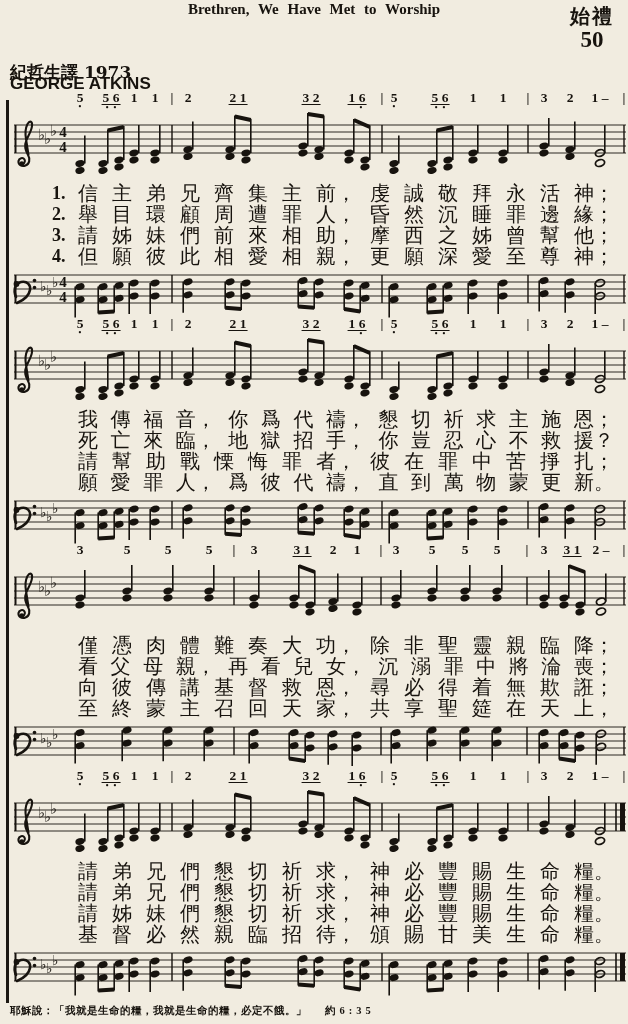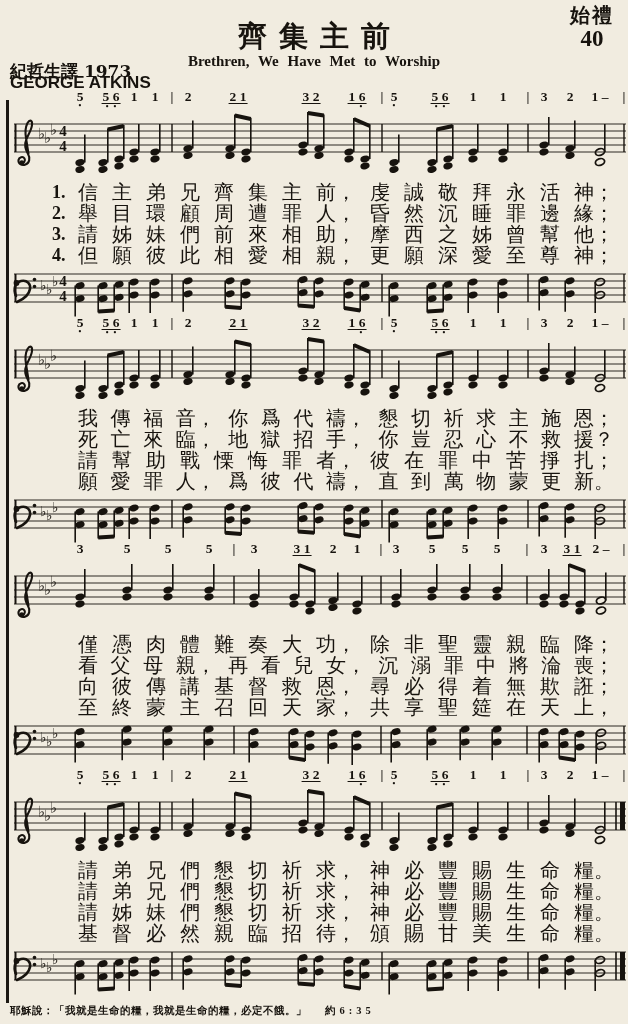--- a/index.html
+++ b/index.html
@@ -46,23 +46,22 @@
 </style>
 </head>
 <body>
 
 <div class="page">
   <div class="edge"></div>
 
   <header>
     <div class="corner">
       <div class="cat">始禮</div>
-      <div class="num">40</div>
+      <div class="num">50</div>
     </div>
-    <h1 class="title">齊集主前</h1>
     <div class="subtitle">Brethren, We Have Met to Worship</div>
     <div class="credit-left">
       <div>紀哲生譯 1973</div>
       <div class="sans">GEORGE ATKINS</div>
     </div>
   </header>
 
   <main id="score">
       <section class="system"><div class="numrow">
           <span class="ncell" style="left: 80px;"><span class="nt">5</span><span class="ndots">

